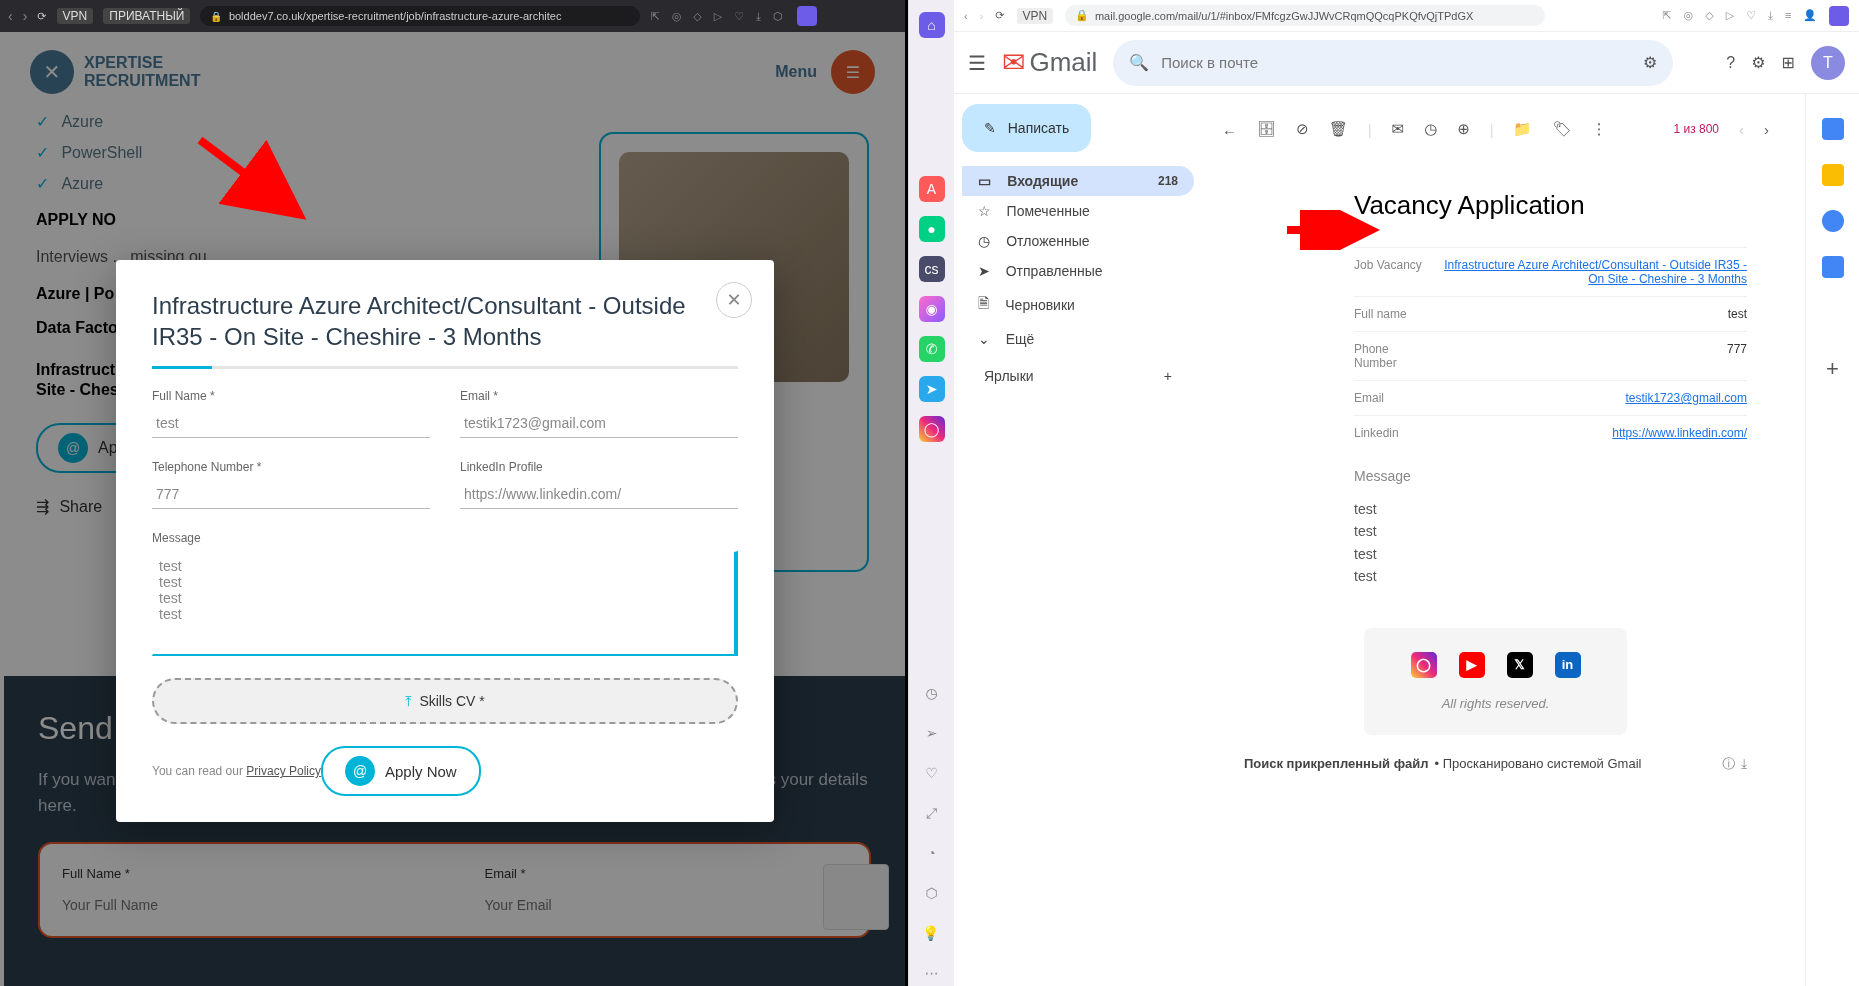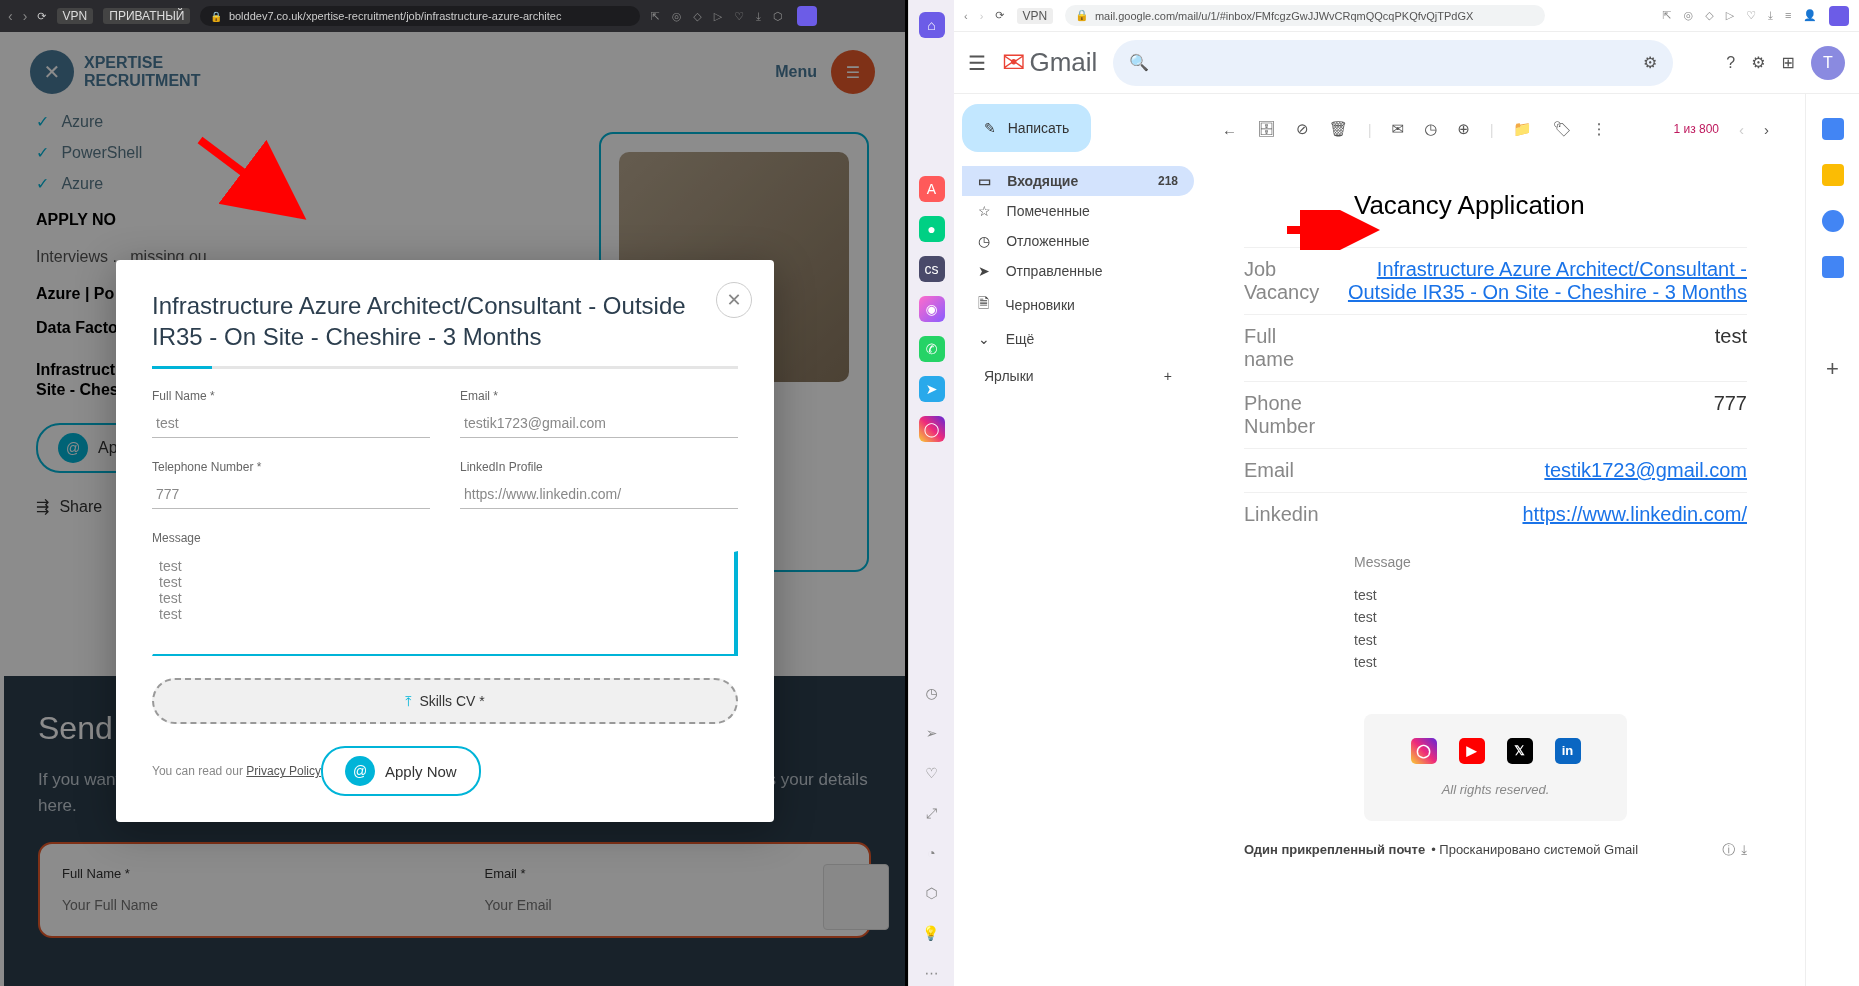--- a/index.html
+++ b/index.html
@@ -101,21 +101,21 @@
 .gnav li.active { background:#d3e3fd; font-weight:600; }
 .gnav li .count { margin-left:auto; font-size:12px; }
 .glabels { display:flex; justify-content:space-between; padding:14px 22px 0; font-size:14px; color:#444; font-weight:500; }
 
 .gmain { flex:1; padding:14px 18px 0 0; position:relative; }
 .gtool { background:#fff; border-radius:14px; padding:12px 18px; display:flex; align-items:center; gap:20px; color:#555; font-size:15px; }
 .gtool .spacer { flex:1; }
 .gtool .pgcount { font-size:12px; color:#be185d; }
 .email-card { background:#fff; border-radius:14px; margin-top:10px; padding:30px 40px; height:calc(100% - 70px); overflow:auto; }
 .email-subj { font-size:26px; font-weight:500; margin-left:110px; margin-bottom:26px; }
-.erow { display:flex; padding:10px 0; border-top:1px solid #f0f0f0; font-size:20px;justify-content:flex-end; }
+.erow { display:flex; padding:10px 0; margin-left:110px; border-top:1px solid #f0f0f0; font-size:12px;justify-content:flex-end; }
 .erow:first-of-type { border-top:none; }
 .ekey { color:#888; width:80px; }
 .eval { flex:1; text-align:right; color:#333; }
 .eval a { color:#1a73e8; }
 .emsg-h { margin-left:110px; margin-top:18px; font-size:14px; color:#888; font-weight:500; }
 .emsg-body { margin-left:110px; margin-top:14px; font-size:14px; color:#555; line-height:1.6; }
 .efoot { margin:40px 120px 0; background:#f5f5f5; border-radius:8px; padding:24px; text-align:center; }
 .esocial { display:flex; justify-content:center; gap:22px; margin-bottom:18px; }
 .soc { width:26px; height:26px; border-radius:5px; display:flex; align-items:center; justify-content:center; color:#fff; font-size:13px; font-weight:bold; }
 .erights { color:#888; font-size:13px;font-style:italic; }
@@ -314,20 +314,21 @@
     </div>
 
     <div class="gmail-top">
       <span class="gmenu">☰</span>
       <div class="glogo">
         <span style="color:#ea4335;font-size:28px">✉</span>
         <span class="glogo-m" style="color:#5f6368">Gmail</span>
       </div>
       <div class="gsearch">
         <span>🔍</span>
+        <input placeholder="Поиск в почте" style="">
         <span class="gtune">⚙</span>
       </div>
       <div class="gtopright">
         <span>?</span>
         <span>⚙</span>
         <span>⊞</span>
         <div class="gavatar">T</div>
       </div>
     </div>
 
@@ -420,21 +421,21 @@
           <div class="efoot">
             <div class="esocial">
               <div class="soc" style="background:linear-gradient(45deg,#f9ce34,#ee2a7b,#6228d7)">◯</div>
               <div class="soc" style="background:#ff0000">▶</div>
               <div class="soc" style="background:#000">𝕏</div>
               <div class="soc" style="background:#0a66c2">in</div>
             </div>
             <div class="erights">All rights reserved.</div>
           </div>
           <div class="attach-bar">
-            <b>Один прикрепленный почте</b>
+            <b>Поиск прикрепленный файл</b>
             <span> • Просканировано системой Gmail</span>
             <span style="margin-left:auto;color:#888">ⓘ</span>
             <span style="color:#888">⤓</span>
           </div>
         </div>
       </div>
 
       <div class="rside">
         <div class="rside-ico" style="background:#4285f4"></div>
         <div class="rside-ico" style="background:#fbbc04"></div>

